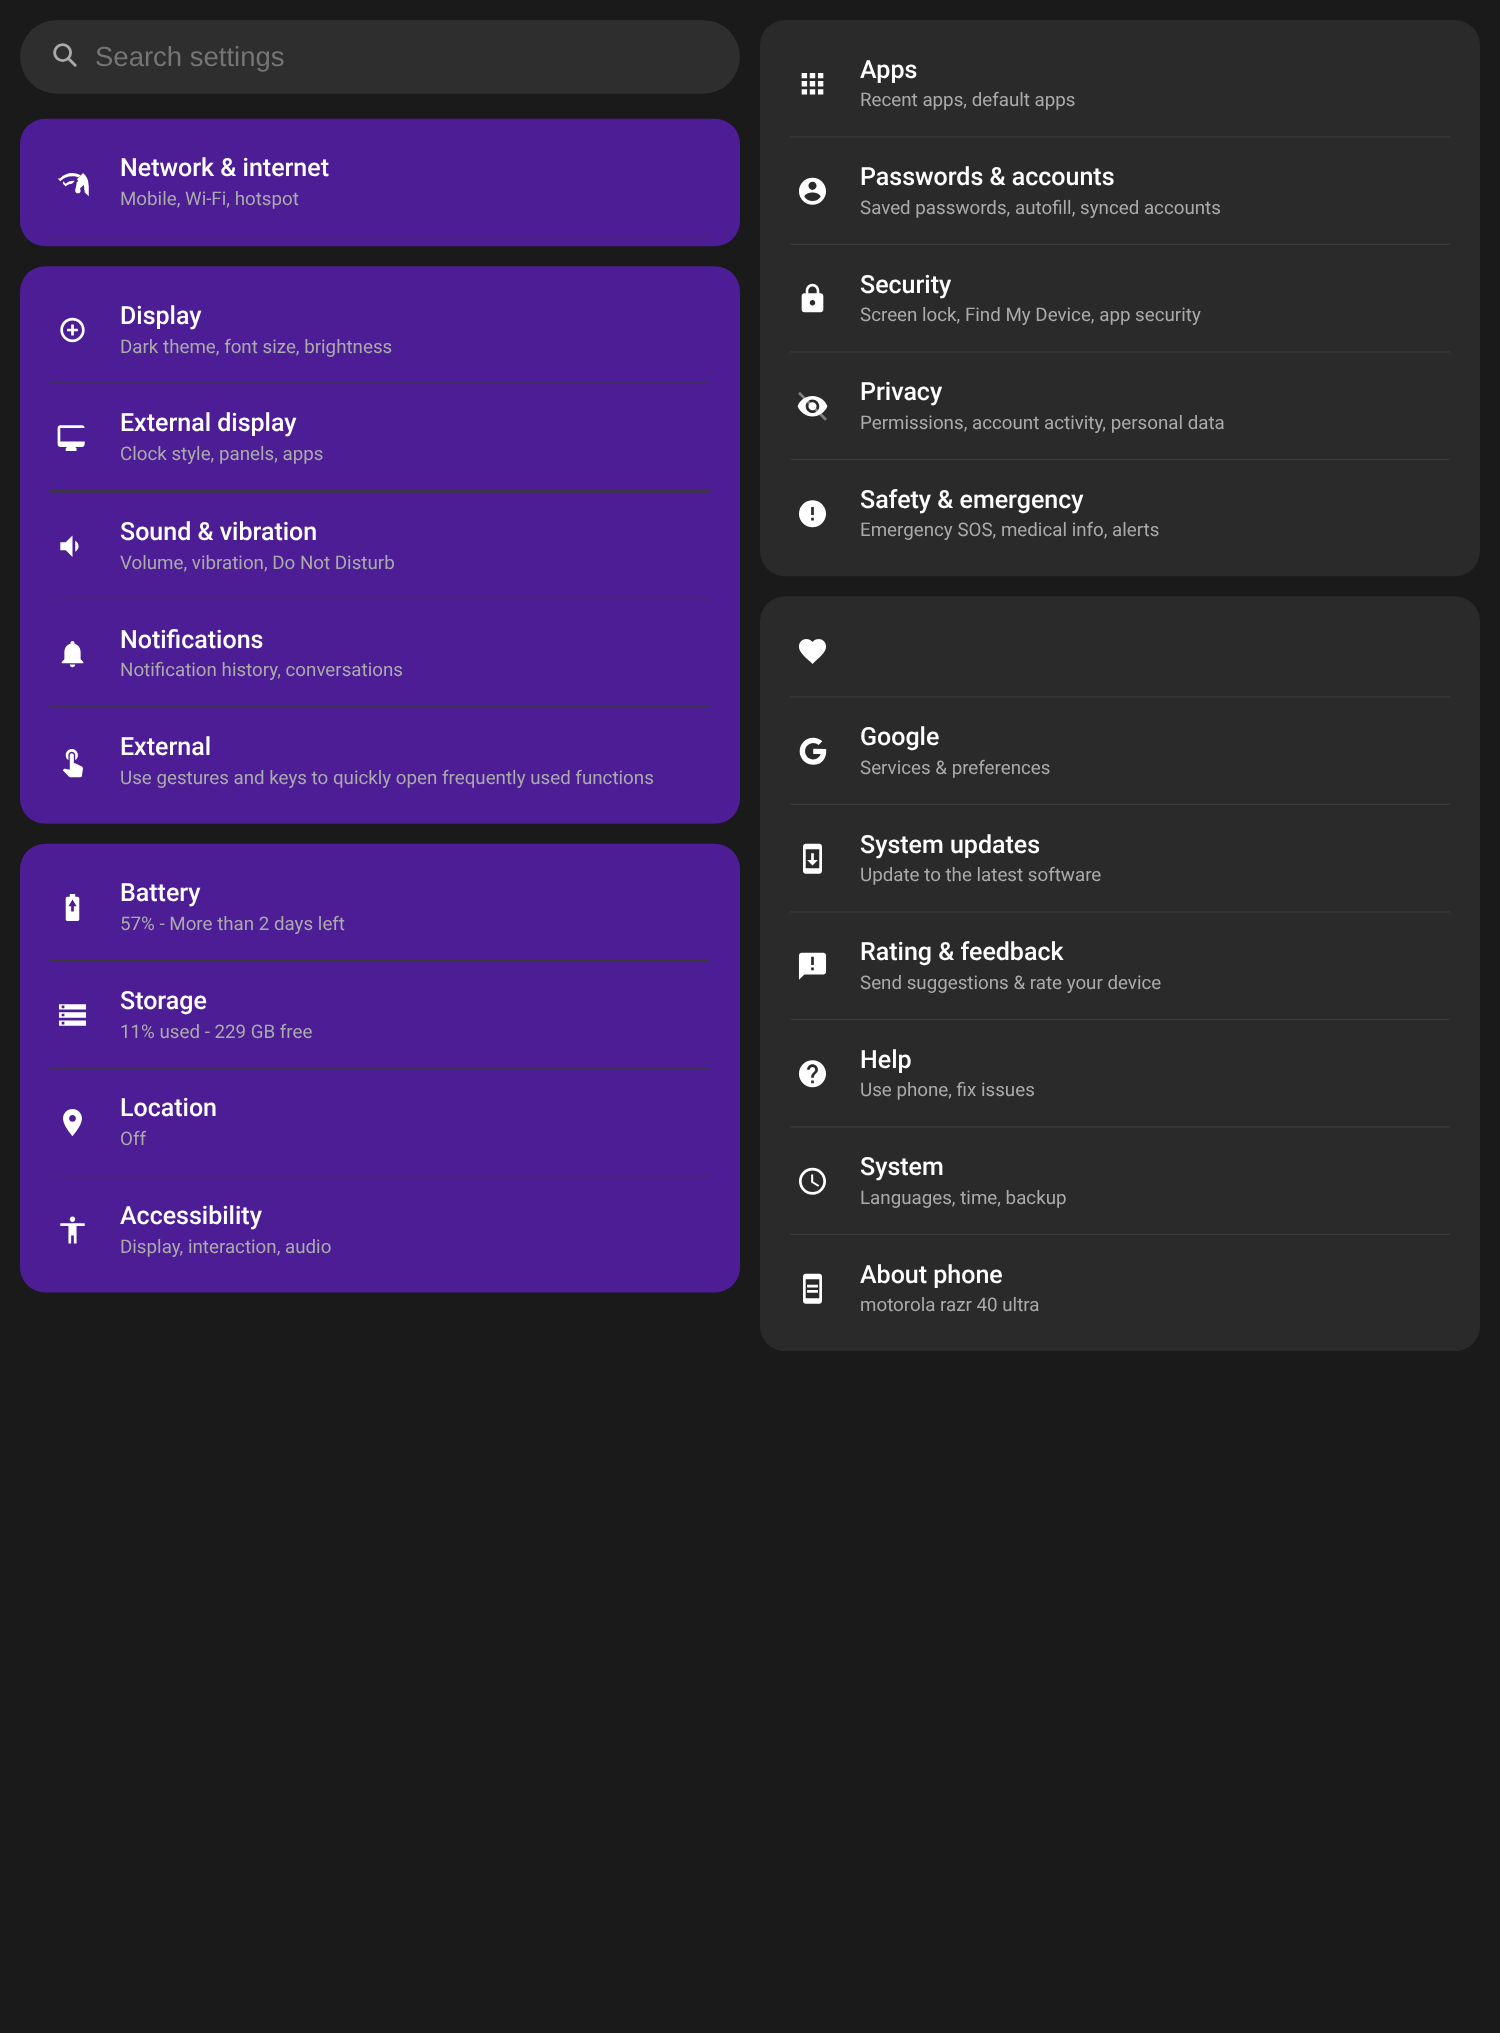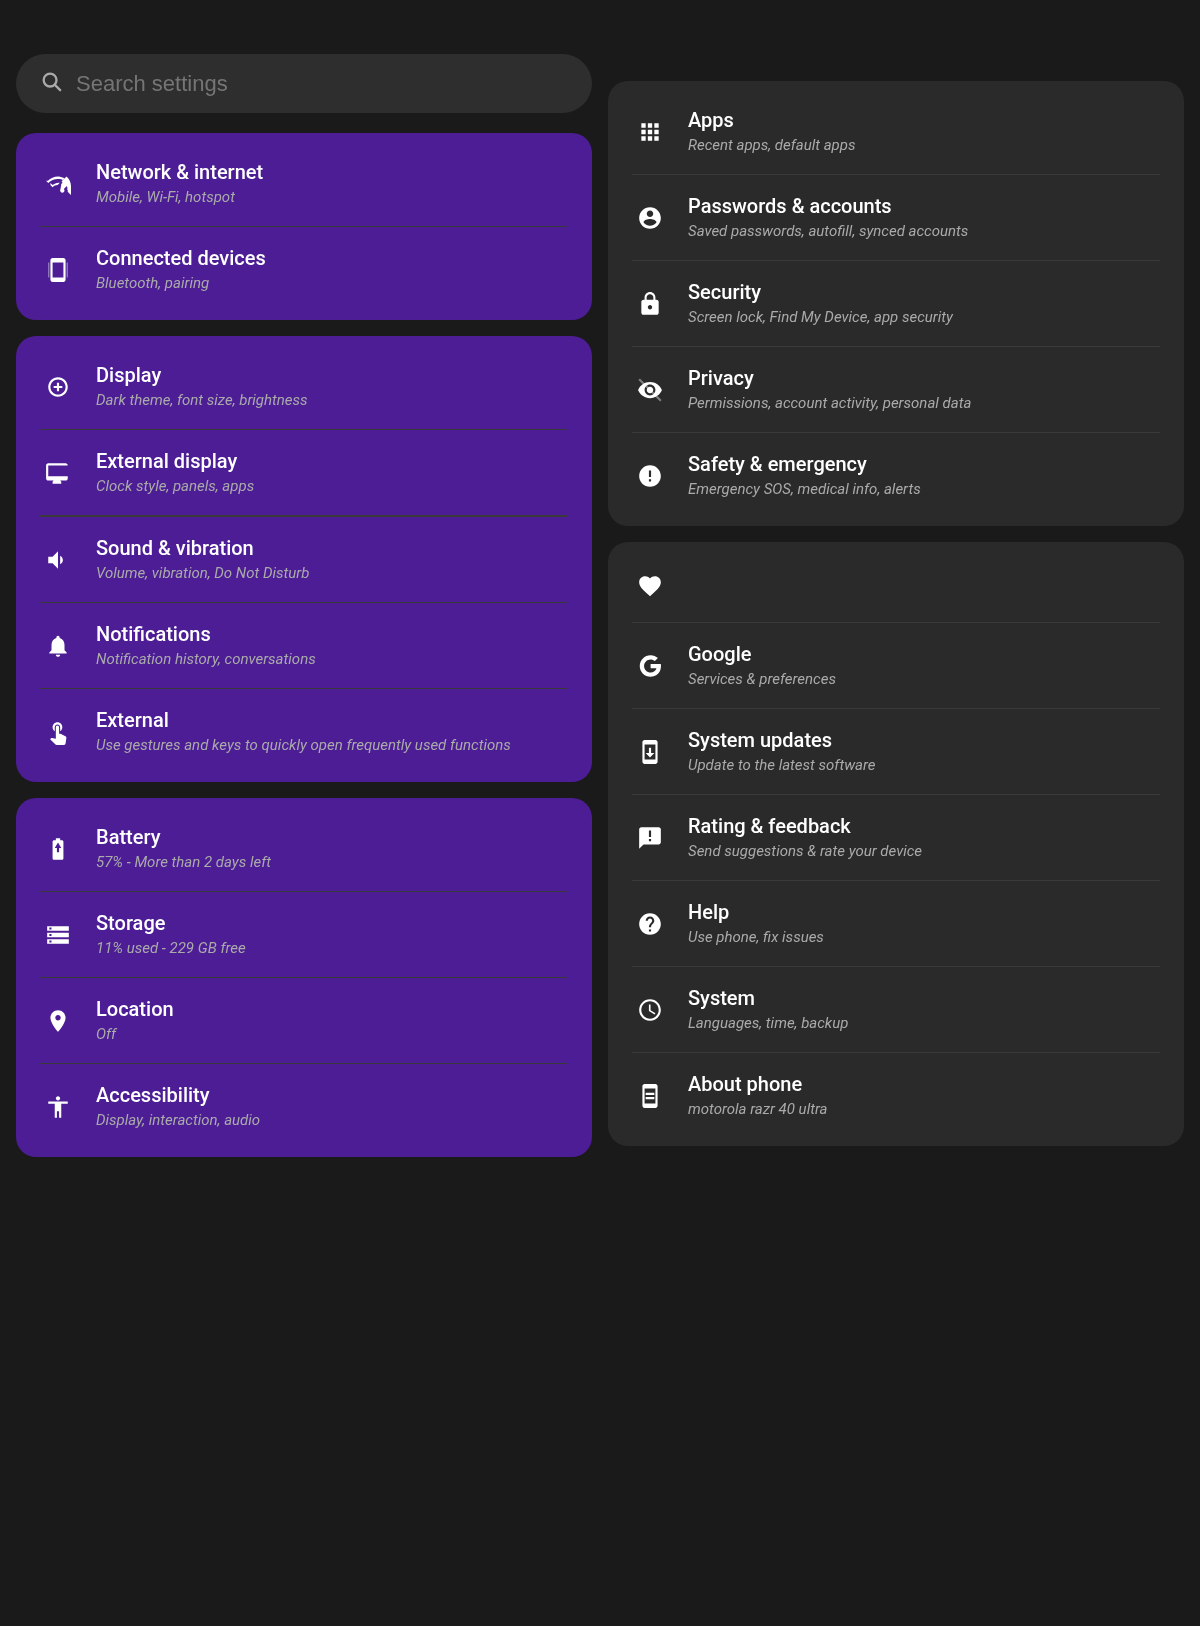--- a/index.html
+++ b/index.html
@@ -11,21 +11,20 @@
       min-height: 1626px;
       display: flex;
       flex-direction: column;
       padding: 16px;
     }
 
     .main-layout {
       display: flex;
       gap: 16px;
       width: 100%;
-      margin-top: 38px;
     }
 
     .left-column {
       flex: 1;
       display: flex;
       flex-direction: column;
       gap: 0;
     }
 
     .right-column {
@@ -98,21 +97,20 @@
       font-weight: 500;
       color: #ffffff;
       line-height: 1.3;
     }
 
     .item-subtitle {
       font-size: 15px;
       color: #aaaaaa;
       margin-top: 2px;
       line-height: 1.4;
-      font-style: italic;
     }
 
     
     .right-card {
       background-color: #2a2a2a;
       border-radius: 20px;
       padding: 8px 0;
     }
 
     .divider {
@@ -144,32 +142,20 @@
           <svg width="26" height="26" viewBox="0 0 24 24" fill="white">
             <path d="M1 9l2 2c2.88-2.88 6.79-4.08 10.49-3.56.99.14 1.96.39 2.87.76l1.6-1.6C15.93 5.56 13.02 5 12 5 8.37 5 5.06 6.44 2.74 9L1 9zm4 4l2 2c1.2-1.2 2.82-1.94 4.62-1.99l2.11-2.11C11.41 10.36 8.87 11.3 7 13l-2-2zm14.19-7.19l-1.41 1.41C19.44 8.52 21 11.15 21 14c0 1.1-.2 2.15-.56 3.12l1.85 1.85C23.4 17.38 24 15.76 24 14c0-3.58-1.6-6.79-4.15-9l-4.66 4.66c.39.36.73.75 1 1.17l-1.19 1.19C14.8 15.59 14 16.74 14 18c0 1.1.9 2 2 2s2-.9 2-2c0-.56-.23-1.06-.6-1.43l2.79-2.79C20.7 15.24 21 16.58 21 18c0 .39-.03.78-.08 1.16L24 22.24C24.63 20.94 25 19.52 25 18c0-2.76-1.28-5.23-3.28-6.88l-2.53-4.31z"></path>
           </svg>
         </div>
         <div class="item-text">
           <span class="item-title">Network &amp; internet</span>
           <span class="item-subtitle">Mobile, Wi-Fi, hotspot</span>
         </div>
       </div>
       <div class="divider"></div>
-      <div class="settings-item">
-        <div class="item-icon">
-          <svg width="26" height="26" viewBox="0 0 24 24" fill="white">
-            <path d="M17 1H7C5.9 1 5 1.9 5 3v18c0 1.1.9 2 2 2h10c1.1 0 2-.9 2-2V3c0-1.1-.9-2-2-2zm0 18H7V5h10v14zm-4.5 1.5h-1c-.28 0-.5.22-.5.5s.22.5.5.5h1c.28 0 .5-.22.5-.5s-.22-.5-.5-.5z"></path>
-            <path d="M3 5h1v14H3V5zm17 0h1v14h-1V5z" opacity="0.5"></path>
-          </svg>
-        </div>
-        <div class="item-text">
-          <span class="item-title">Connected devices</span>
-          <span class="item-subtitle">Bluetooth, pairing</span>
-        </div>
-      </div>
     </div>
 
     <div class="card">
       <div class="settings-item">
         <div class="item-icon">
           <svg width="26" height="26" viewBox="0 0 24 24" fill="white">
             <path d="M12 3c-4.97 0-9 4.03-9 9s4.03 9 9 9 9-4.03 9-9-4.03-9-9-9zm0 16c-3.86 0-7-3.14-7-7s3.14-7 7-7 7 3.14 7 7-3.14 7-7 7zm1-11h-2v3H8v2h3v3h2v-3h3v-2h-3V8z"></path>
           </svg>
         </div>
         <div class="item-text">

